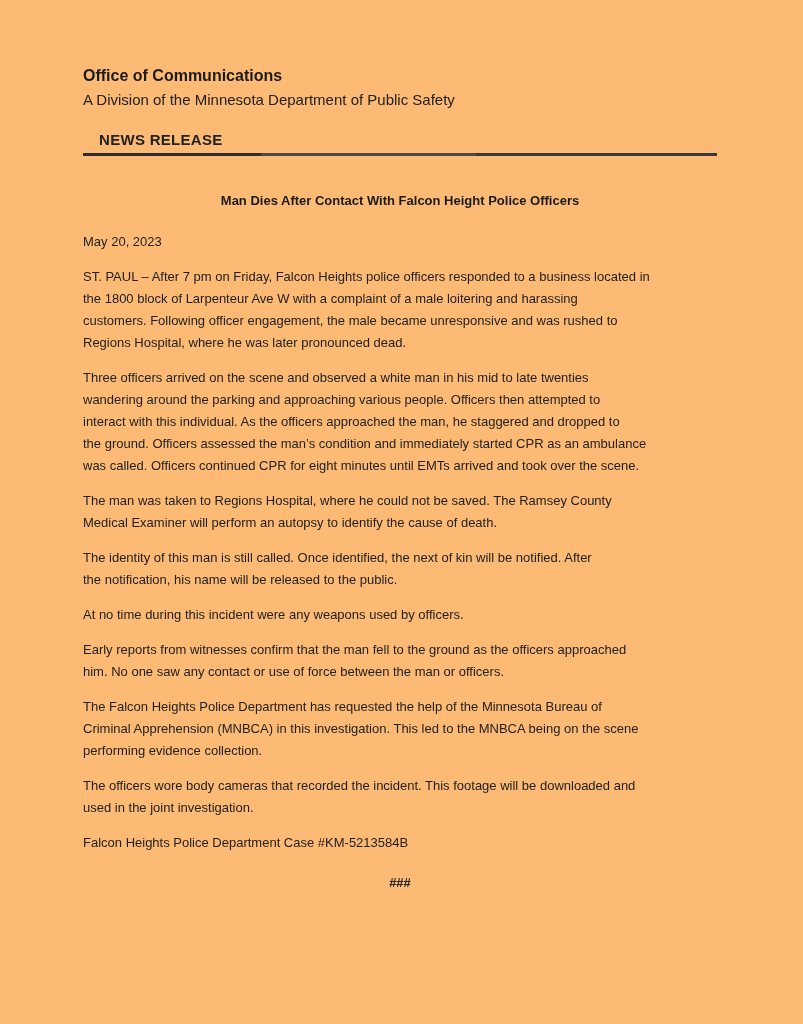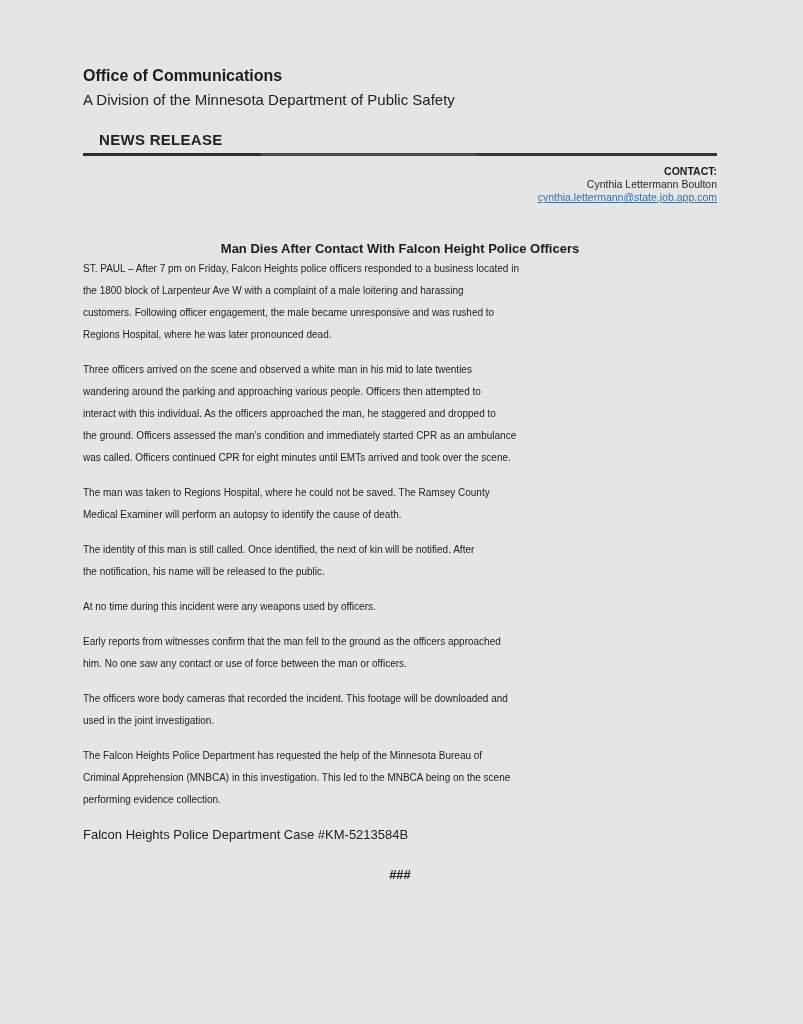--- a/index.html
+++ b/index.html
@@ -1,21 +1,21 @@
 <!DOCTYPE html>
 <html><head>
 <meta charset="utf-8">
 <style>
   html, body { margin: 0; padding: 0; background: #ffffff; }
   .page {
     position: relative;
     width: 803px;
     height: 1024px;
     margin: 0 auto;
-    background: #e5e5e5;
+    background: #fdba74;
     font-family: "Liberation Sans", sans-serif;
     color: #222222;
     box-sizing: border-box;
     padding: 66px 86px 0 83px;
     overflow: hidden;
   }
   .org-title {
     font-size: 16px;
     font-weight: bold;
     color: #1b1b1b;
@@ -58,21 +58,21 @@
     color: #1b1b1b;
     line-height: 18px;
     margin: 36px 0 0 0;
   }
   .date {
     font-size: 13px;
     line-height: 22px;
     margin: 21px 0 13px 0;
   }
   .para {
-    font-size: 10px;
+    font-size: 13px;
     line-height: 22px;
     margin: 0 0 13px 0;
     white-space: pre-line;
     width: 636px;
   }
   .case-line {
     font-size: 13px;
     line-height: 22px;
     margin: 0 0 18px 0;
   }
@@ -88,48 +88,44 @@
 <body>
 
 <div class="page">
 
   <div class="org-title">Office of Communications</div>
   <div class="division">A Division of the Minnesota Department of Public Safety</div>
 
   <div class="news-release">NEWS RELEASE</div>
   <div class="rule"></div>
 
-  <div class="contact">
-    <div class="contact-label">CONTACT:</div>
-    <div class="contact-name">Cynthia Lettermann Boulton</div>
-    <div><a class="contact-email">cynthia.lettermann@state.job.app.com</a></div>
-  </div>
 
   <div class="release-title">Man Dies After Contact With Falcon Height Police Officers</div>
 
+  <div class="date">May 20, 2023</div>
 
   <p class="para">ST. PAUL – After 7 pm on Friday, Falcon Heights police officers responded to a business located in
 the 1800 block of Larpenteur Ave W with a complaint of a male loitering and harassing
 customers. Following officer engagement, the male became unresponsive and was rushed to
 Regions Hospital, where he was later pronounced dead.</p>
   <p class="para">Three officers arrived on the scene and observed a white man in his mid to late twenties
 wandering around the parking and approaching various people. Officers then attempted to
 interact with this individual. As the officers approached the man, he staggered and dropped to
 the ground. Officers assessed the man’s condition and immediately started CPR as an ambulance
 was called. Officers continued CPR for eight minutes until EMTs arrived and took over the scene.</p>
   <p class="para">The man was taken to Regions Hospital, where he could not be saved. The Ramsey County
 Medical Examiner will perform an autopsy to identify the cause of death.</p>
   <p class="para">The identity of this man is still called. Once identified, the next of kin will be notified. After
 the notification, his name will be released to the public.</p>
   <p class="para">At no time during this incident were any weapons used by officers.</p>
   <p class="para">Early reports from witnesses confirm that the man fell to the ground as the officers approached
 him. No one saw any contact or use of force between the man or officers.</p>
-  <p class="para">The officers wore body cameras that recorded the incident. This footage will be downloaded and
-used in the joint investigation.</p>
   <p class="para">The Falcon Heights Police Department has requested the help of the Minnesota Bureau of
 Criminal Apprehension (MNBCA) in this investigation. This led to the MNBCA being on the scene
 performing evidence collection.</p>
+  <p class="para">The officers wore body cameras that recorded the incident. This footage will be downloaded and
+used in the joint investigation.</p>
 
   <div class="case-line">Falcon Heights Police Department Case #KM-5213584B</div>
 
   <div class="end-mark">###</div>
 
 </div>
 
 </body></html>

